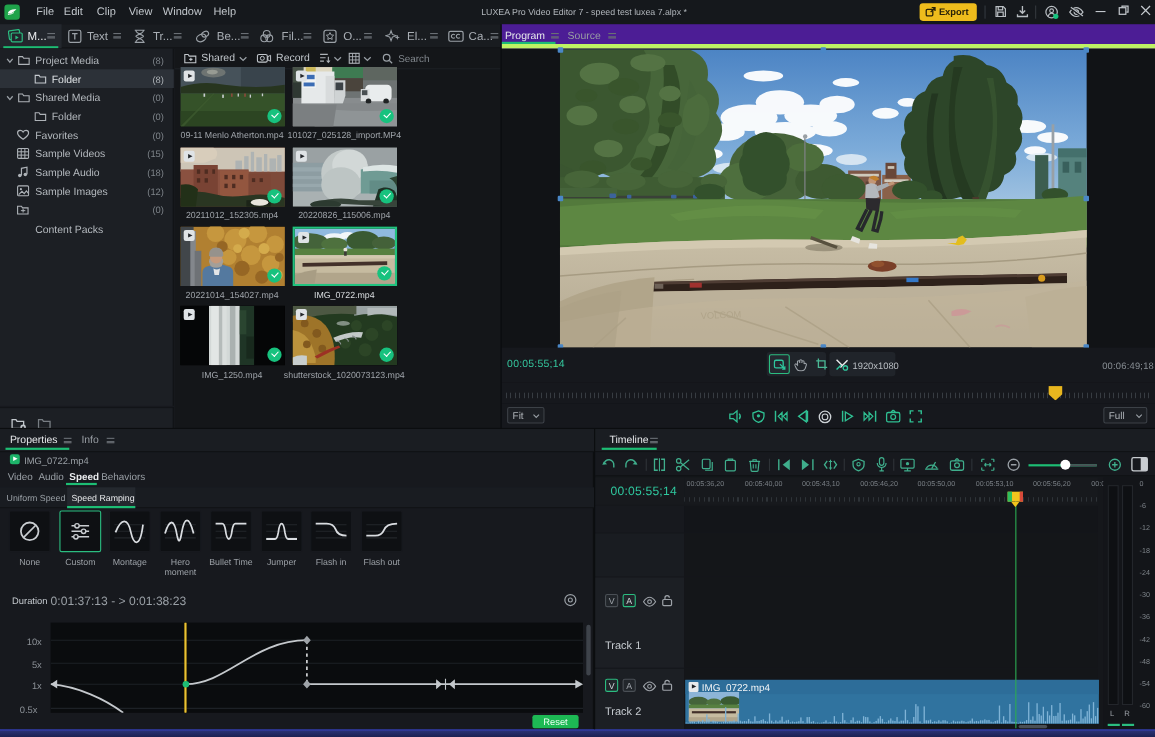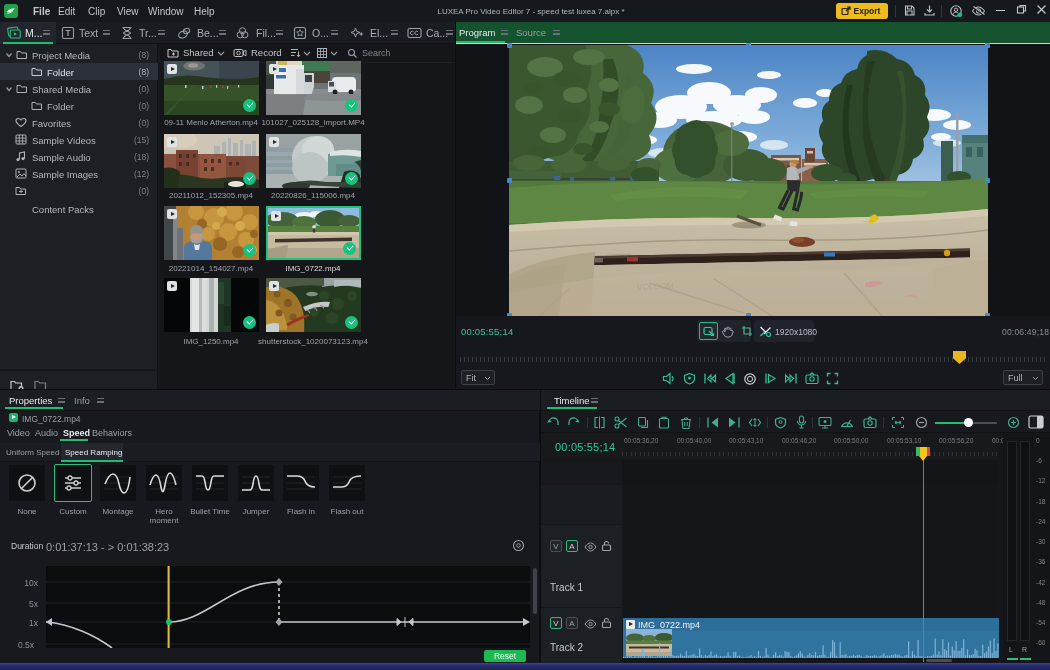--- a/index.html
+++ b/index.html
@@ -39,21 +39,21 @@
 .thumb { position:absolute; width:95px; height:54px; background:#000; }
 .thumb svg { position:absolute; left:0; top:0; }
 .playbadge { position:absolute; left:3px; top:3px; width:10px; height:10px; background:#dfe3e6; border-radius:2px; }
 .playbadge:after { content:""; position:absolute; left:3.5px; top:2.5px; border-left:4px solid #23262a; border-top:2.5px solid transparent; border-bottom:2.5px solid transparent; }
 .check { position:absolute; right:3px; bottom:3px; width:13px; height:13px; border-radius:50%; background:#17c27e; }
 .check:after { content:""; position:absolute; left:3.5px; top:3px; width:5px; height:3px; border-left:1.5px solid #fff; border-bottom:1.5px solid #fff; transform:rotate(-48deg); }
 .fname { position:absolute; width:120px; text-align:center; font-size:8px; color:#9fa4aa; }
 
 
 #preview { position:absolute; left:456px; top:22px; width:594px; height:368px; background:#111316; }
-#pvtabs { position:absolute; left:0; top:0; width:594px; height:22px; background:#14532d; border-bottom:1px solid #bef264; }
+#pvtabs { position:absolute; left:0; top:0; width:594px; height:22px; background:#4c1d95; border-bottom:4px solid #bef264; }
 #video { position:absolute; left:53px; top:23px; width:479px; height:271px; }
 .handle { position:absolute; width:5px; height:5px; background:#4a87c7; border-radius:1px; }
 #tcrow { position:absolute; left:0; top:294px; width:594px; height:32px; background:#16181d; }
 #scrubrow { position:absolute; left:0; top:326px; width:594px; height:19px; background:#16181d; }
 #transrow { position:absolute; left:0; top:345px; width:594px; height:23px; background:#16181d; }
 .tc { font-size:9.5px; letter-spacing:0.2px; }
 .teal { color:#35c79e; }
 .grey { color:#888e94; }
 .dd { border:1px solid #3c4147; border-radius:2px; color:#aeb3b8; font-size:9px; background:#1c1f24; }
 
@@ -92,21 +92,21 @@
 </head>
 <body>
 
 <div id="titlebar">
   <div id="logo">
       <svg width="12" height="12" viewBox="0 0 12 12">
         <path d="M2 7 C3 4.5 6 3 10 3.5 C8 5 7.5 6.5 4.5 7.2 C3.5 7.4 2.5 7.3 2 7 Z" fill="#fff"></path>
         <path d="M2.2 8.2 C4 8 6 7.6 7.6 6.4" stroke="#fff" stroke-width="0.8" fill="none"></path>
       </svg>
     </div>
-  <div class="menuitem" style="left:33px;font-weight:bold;">File</div>
+  <div class="menuitem" style="left:33px;">File</div>
   <div class="menuitem" style="left:58px;">Edit</div>
   <div class="menuitem" style="left:88px;">Clip</div>
   <div class="menuitem" style="left:117px;">View</div>
   <div class="menuitem" style="left:148px;">Window</div>
   <div class="menuitem" style="left:194px;">Help</div>
   <div id="wintitle">LUXEA Pro Video Editor 7  -  speed test luxea 7.alpx *</div>
   <div id="exportbtn">Export</div>
   <svg class="tico" style="left:841px;top:6px;" width="10" height="10" viewBox="0 0 10 10">
       <rect x="1" y="2.5" width="6" height="6" rx="1" fill="none" stroke="#2a2208" stroke-width="1.2"></rect>
       <path d="M5 5 L9 1 M6 1 h3 v3" stroke="#2a2208" stroke-width="1.2" fill="none"></path>

